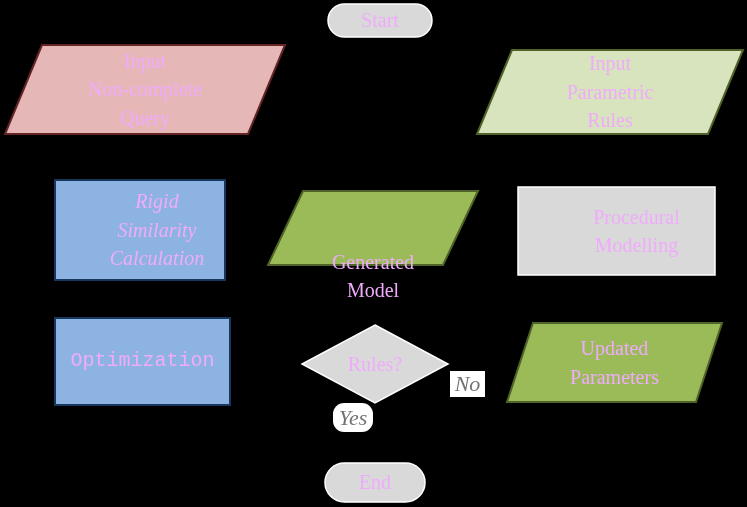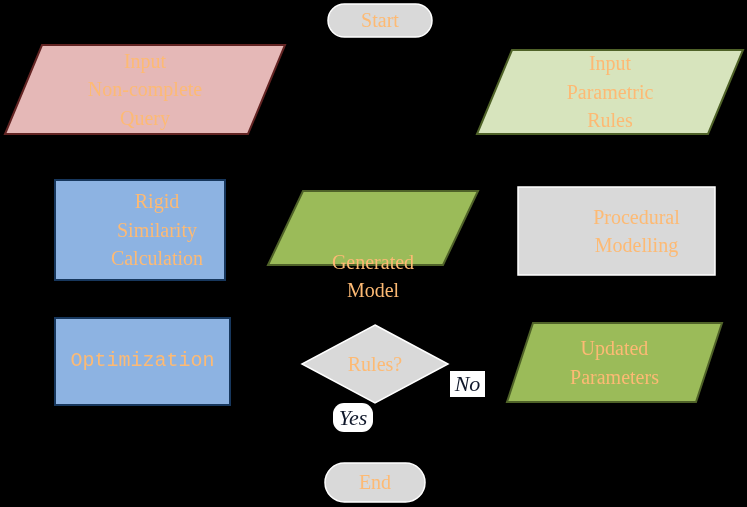--- a/index.html
+++ b/index.html
@@ -11,33 +11,33 @@
     font-family: "Liberation Serif", "DejaVu Serif", serif;
     overflow: hidden;
   }
   .canvas svg { position: absolute; left: 0; top: 0; }
   .node-label {
     position: absolute;
     display: flex;
     align-items: center;
     justify-content: center;
     text-align: center;
-    color: #fdba74;
+    color: #f0abfc;
     font-size: 20px;
     line-height: 1.42;
     white-space: pre-line;
     pointer-events: none;
   }
   .edge-label {
     position: absolute;
     display: flex;
     align-items: center;
     justify-content: center;
     background: #ffffff;
-    color: #0f172a;
+    color: #737373;
     font-style: italic;
     font-size: 22px;
     line-height: 1;
   }
 </style>
 </head>
 <body>
 
 <div class="canvas">
 
@@ -67,21 +67,21 @@
   <div class="node-label" style="left:328px; top:4px; width:104px; height:33px;">Start</div>
 
   <div class="node-label" style="left:5px; top:45px; width:280px; height:89px;">Input
 Non-complete
 Query</div>
 
   <div class="node-label" style="left:477px; top:50px; width:266px; height:84px;">Input
 Parametric
 Rules</div>
 
-  <div class="node-label" style="left:55px; top:180px; width:204px; height:100px;">Rigid
+  <div class="node-label" style="left:55px; top:180px; width:204px; height:100px;font-style:italic;">Rigid
 Similarity
 Calculation</div>
 
   <div class="node-label" style="left:268px; top:191px; width:210px; height:74px;margin-top:48px;">Generated
 Model</div>
 
   <div class="node-label" style="left:518px; top:187px; width:197px; height:88px;padding-left:20px;">Procedural
 Modelling</div>
 
   <div class="node-label" style="left:55px; top:318px; width:175px; height:87px;font-family:Liberation Mono, monospace;">Optimization</div>

